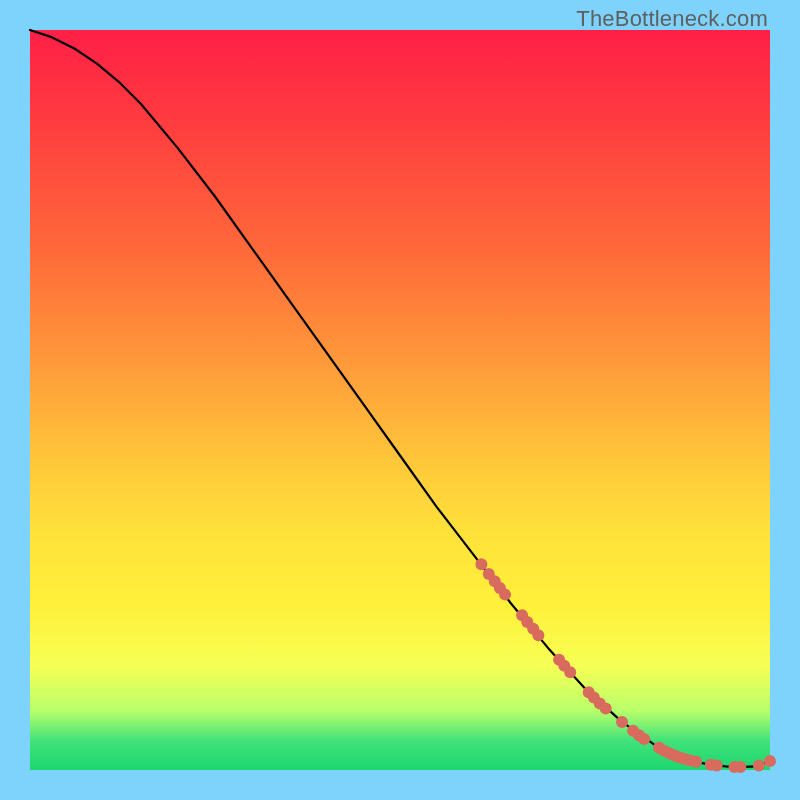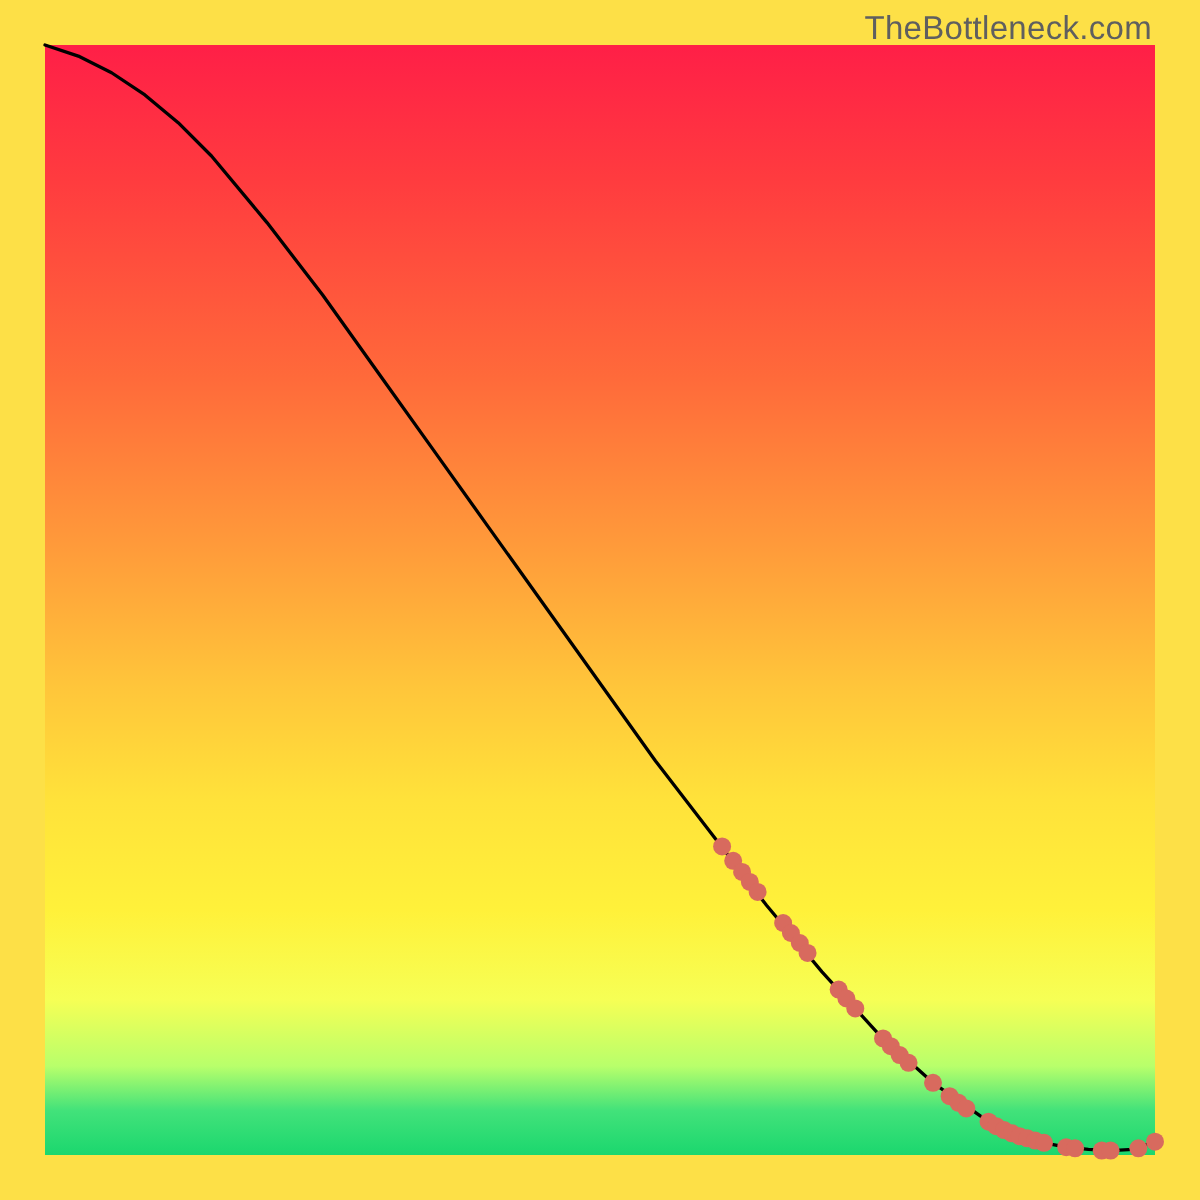--- a/index.html
+++ b/index.html
@@ -8,21 +8,21 @@
     width: 800px;
     height: 800px;
     background: #000;
     overflow: hidden;
     font-family: Arial, Helvetica, sans-serif;
   }
   .frame {
     position: relative;
     width: 800px;
     height: 800px;
-    background: #fde047;
+    background: #7dd3fc;
   }
   .plot {
     position: absolute;
     left: 30px;
     top: 30px;
     width: 740px;
     height: 740px;
     
     background: linear-gradient(
       to bottom,

